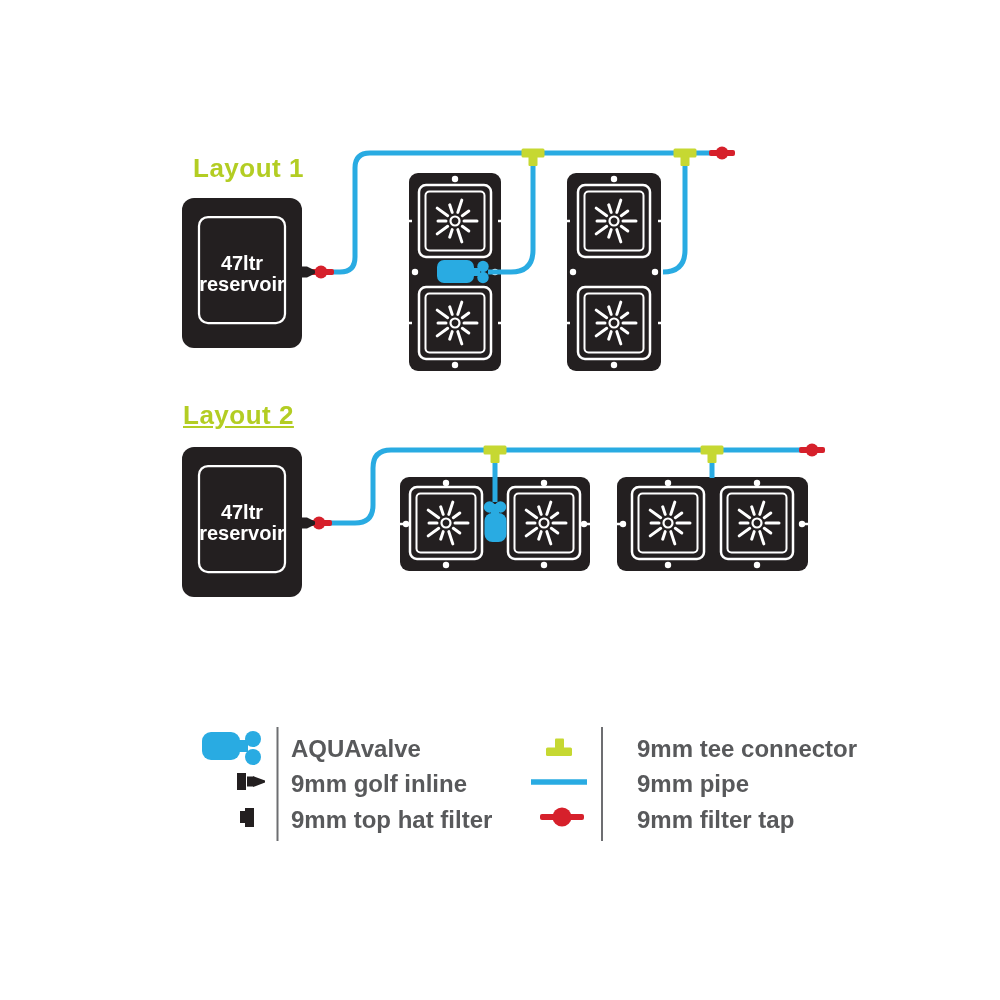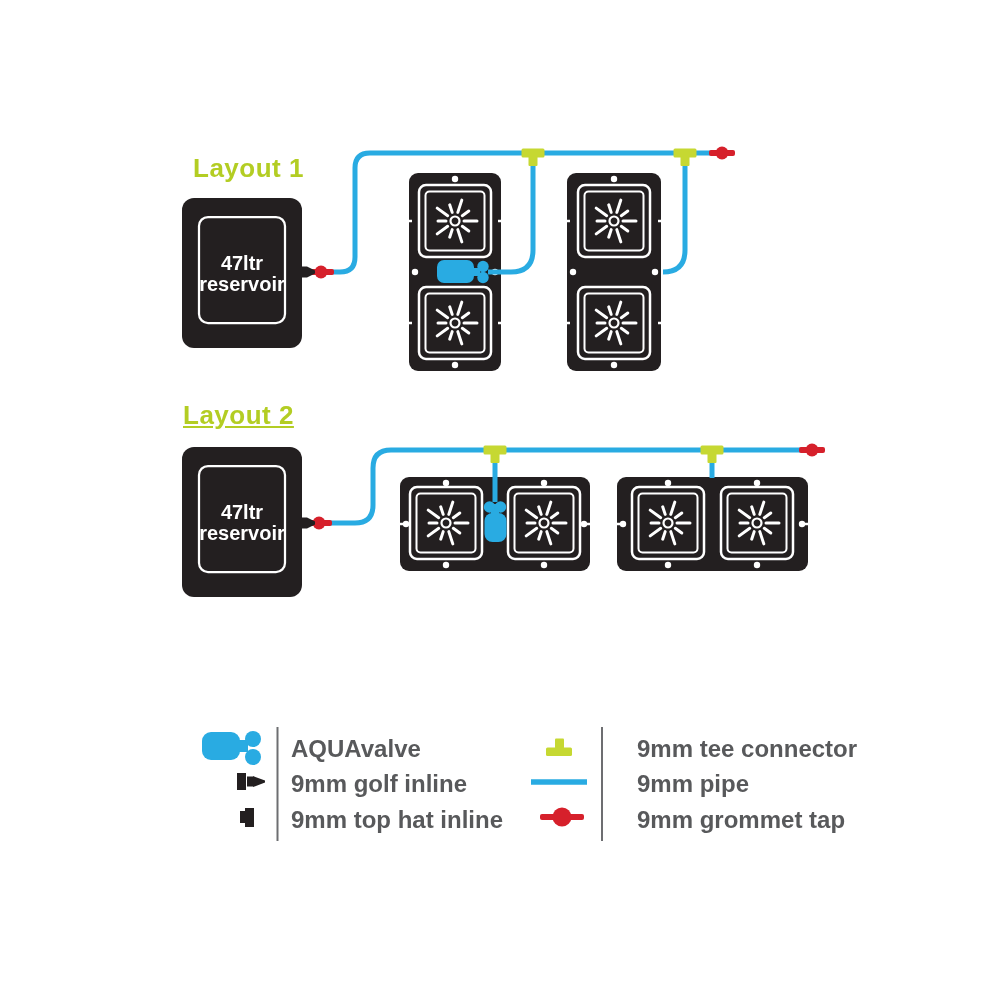--- a/index.html
+++ b/index.html
@@ -230,17 +230,17 @@
   <div>reservoir</div>
 </div>
 <div class="res-label" id="res2-label">
   <div>47ltr</div>
   <div>reservoir</div>
 </div>
 
 <div>
   <div class="legend-label leg-l row1">AQUAvalve</div>
   <div class="legend-label leg-l row2">9mm golf inline</div>
-  <div class="legend-label leg-l row3">9mm top hat inline</div>
+  <div class="legend-label leg-l row3">9mm top hat filter</div>
   <div class="legend-label leg-r row1">9mm tee connector</div>
   <div class="legend-label leg-r row2">9mm pipe</div>
-  <div class="legend-label leg-r row3">9mm grommet tap</div>
+  <div class="legend-label leg-r row3">9mm filter tap</div>
 </div>
 
 </body></html>

